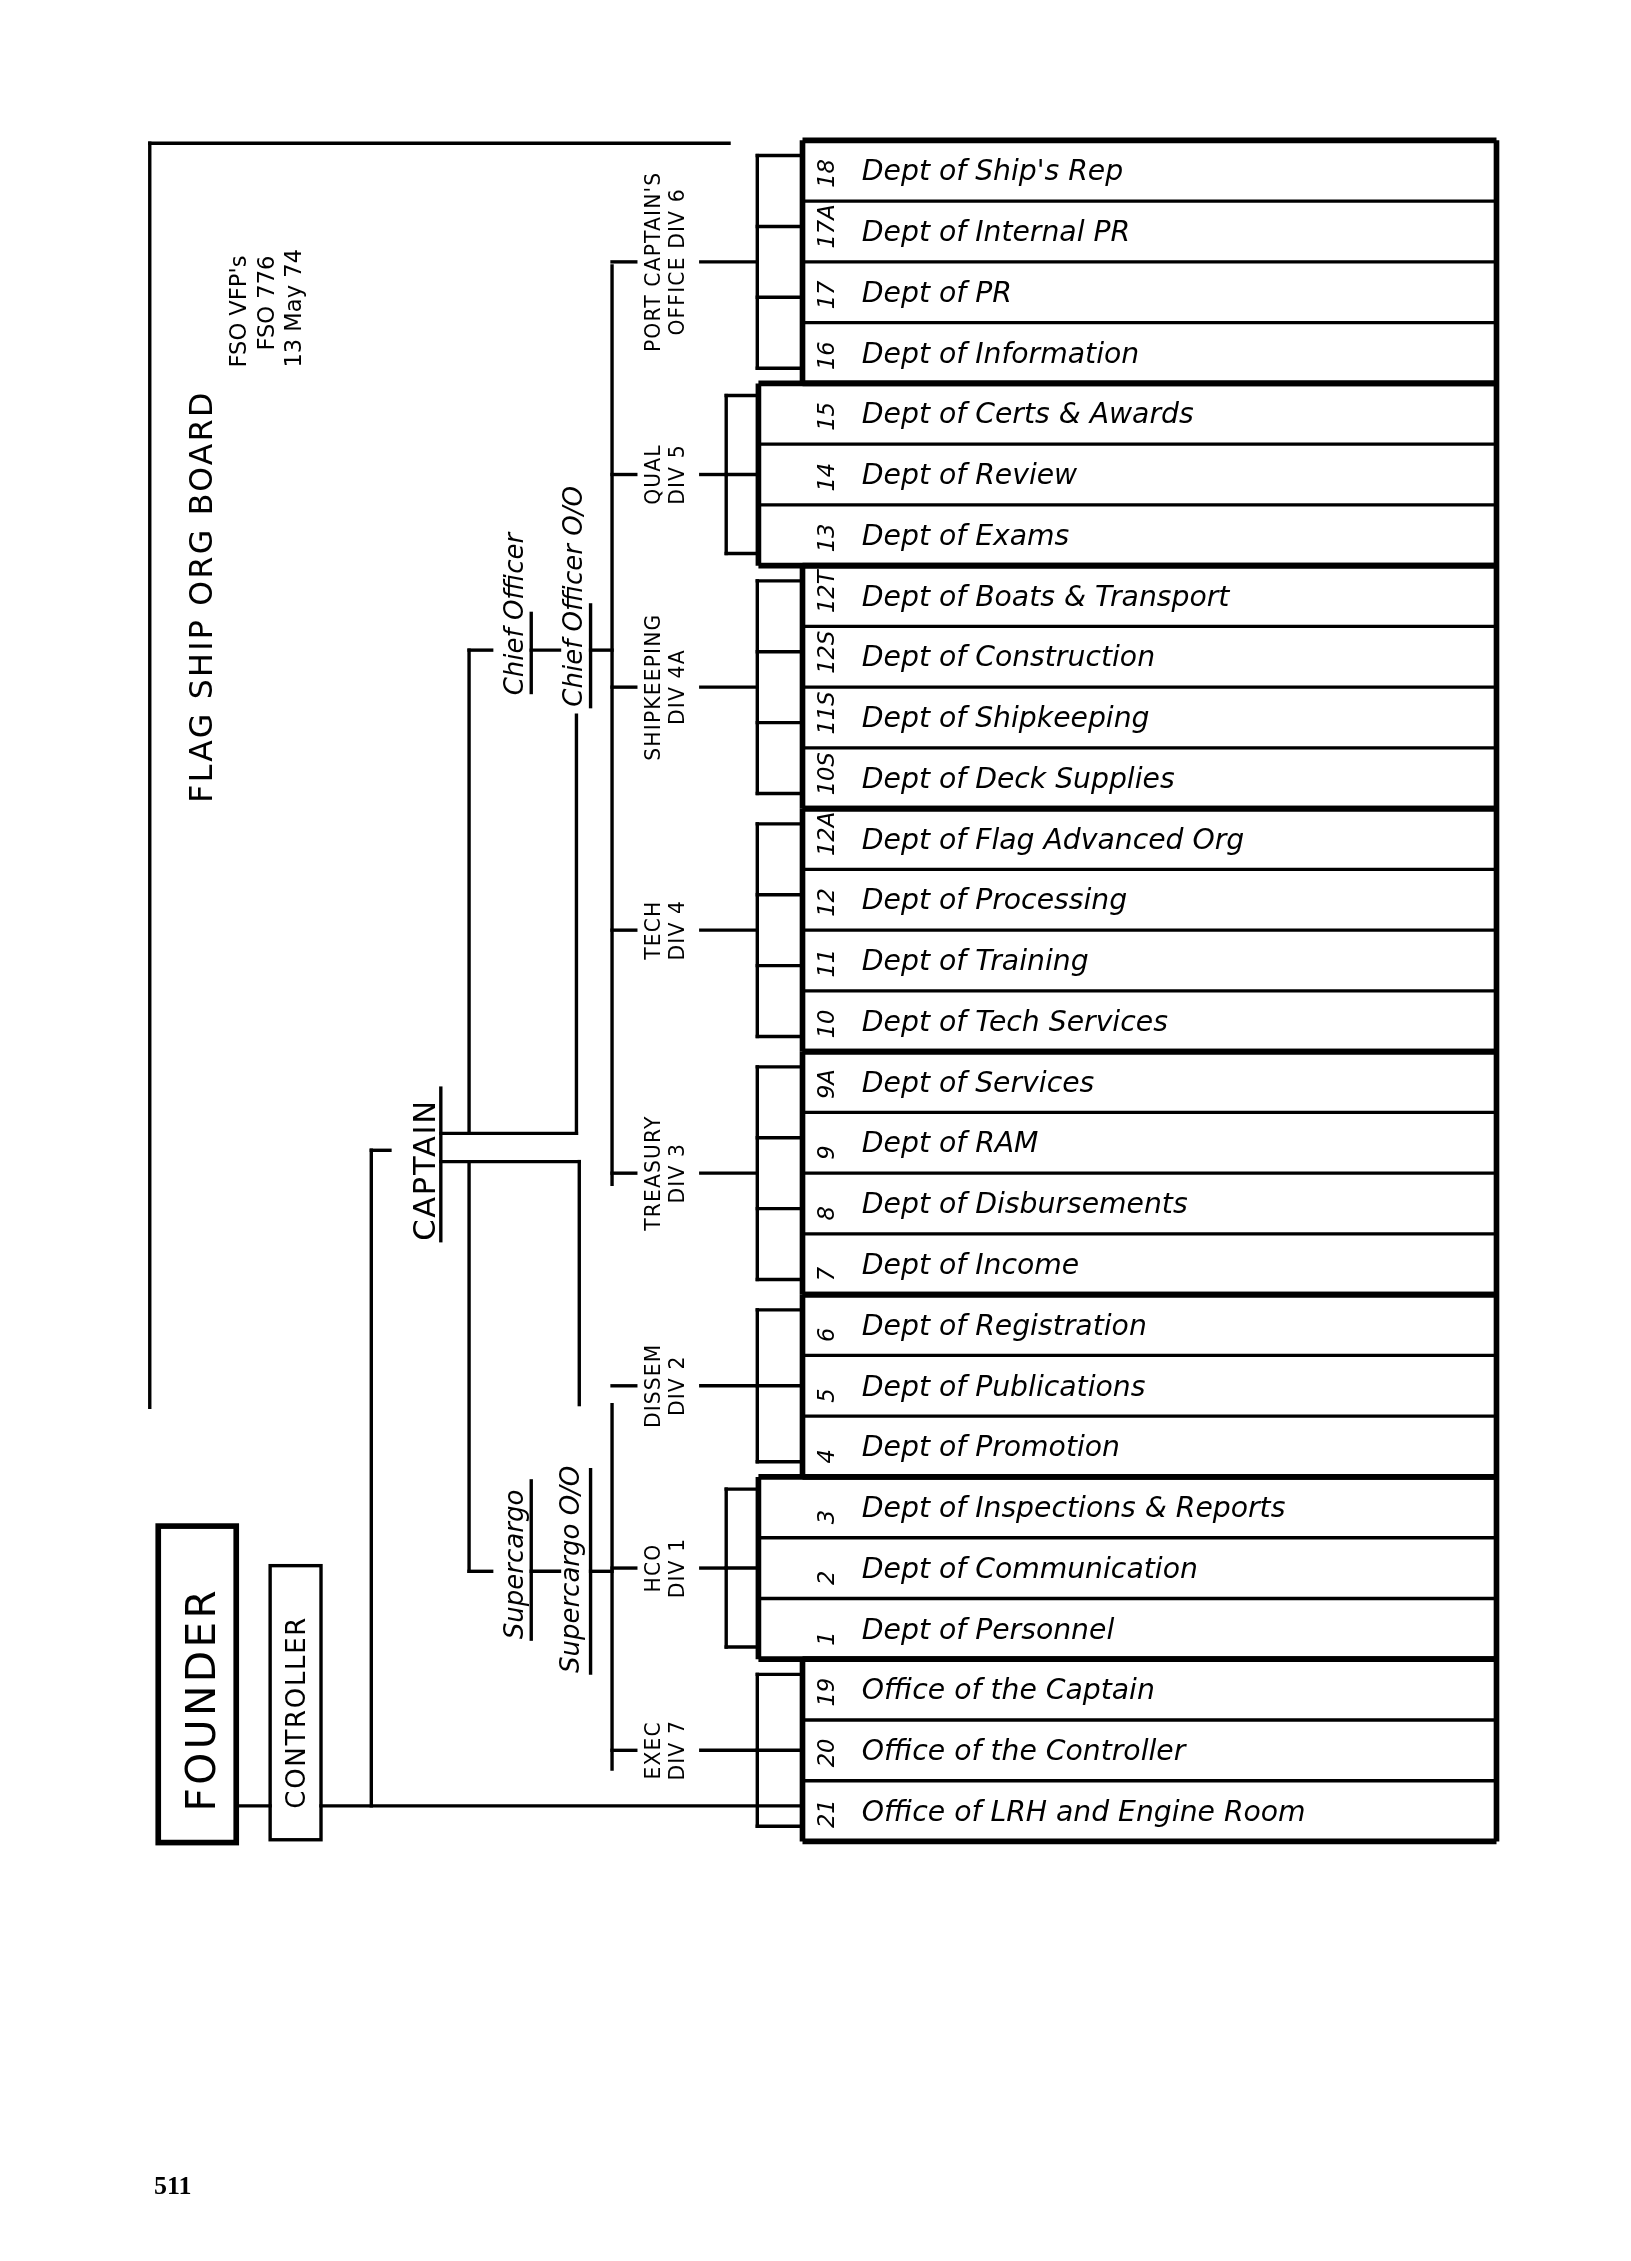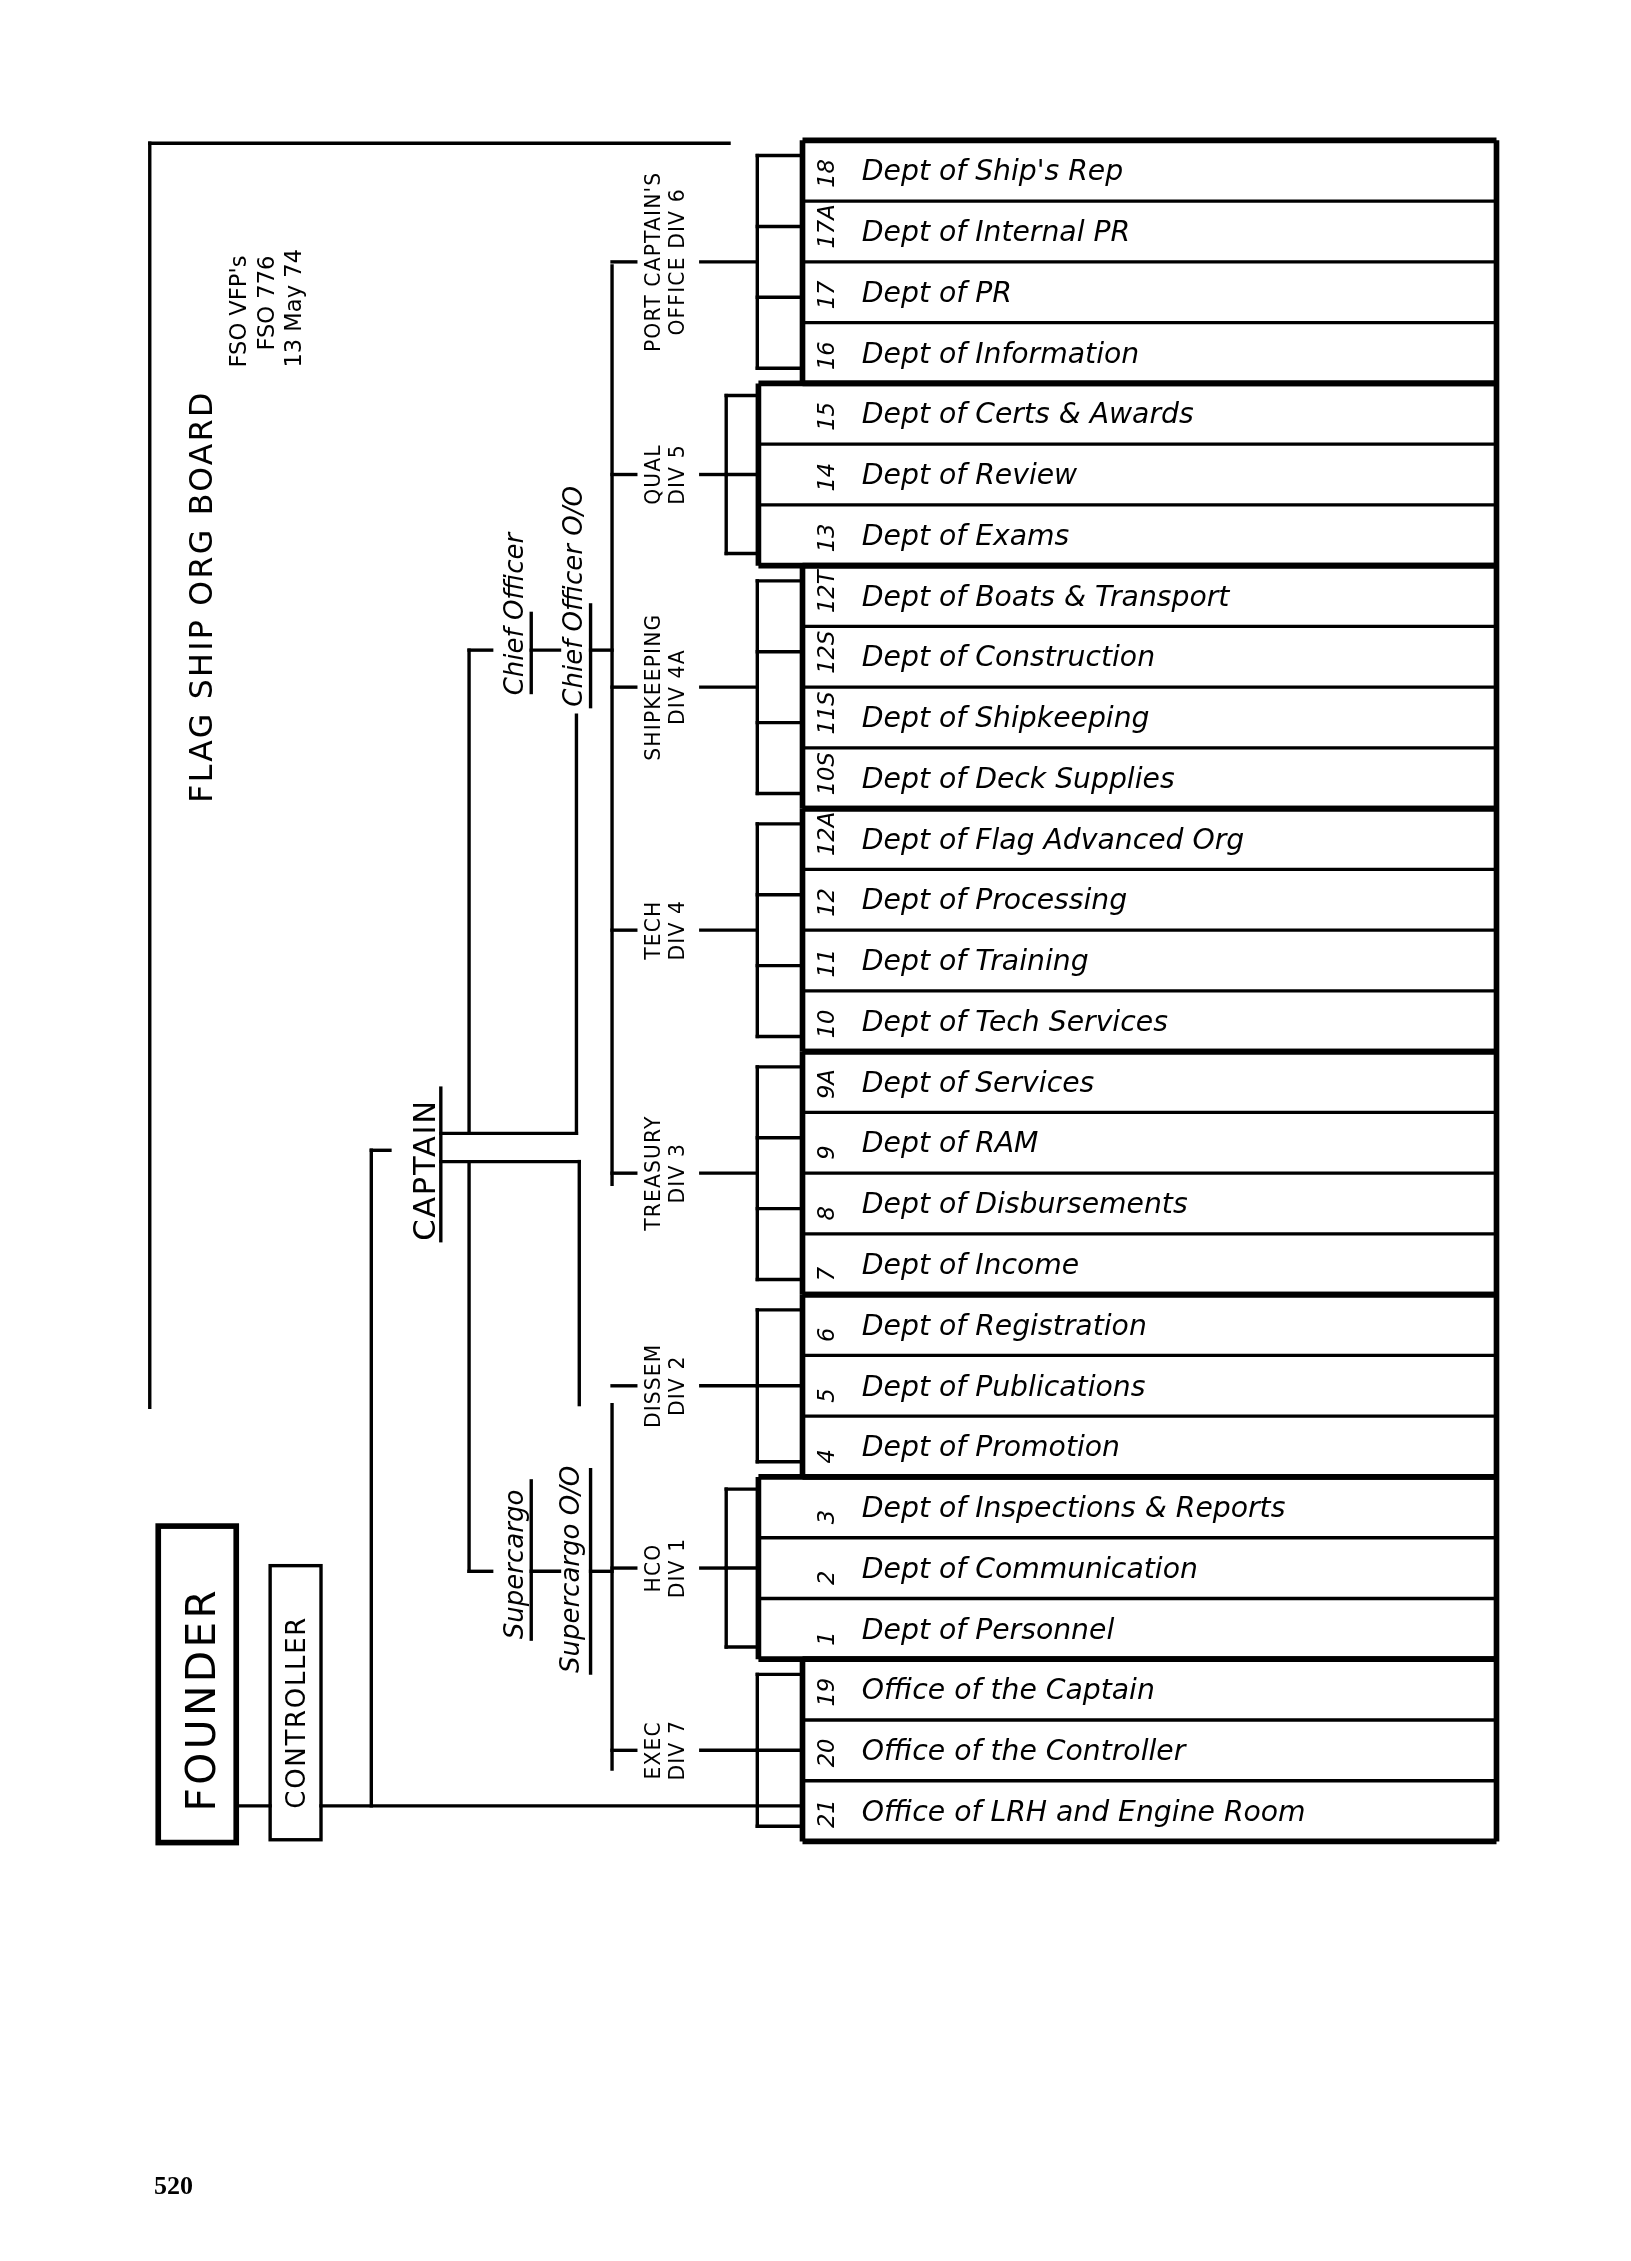--- a/index.html
+++ b/index.html
@@ -335,14 +335,14 @@
         <text class="hand rowtxt" x="1525" y="3113.95">Office of the Controller</text>
       </g>
       <g>
         <line class="ln" x1="1420" y1="3150.5" x2="2648" y2="3150.5"></line>
         <text class="hand rownum" transform="translate(1475,3234.35) rotate(-90)">21</text>
         <text class="hand rowtxt" x="1525" y="3221.45">Office of LRH and Engine Room</text>
       </g>
     </g>
 </svg>
 
-<div class="pagenum">520</div>
+<div class="pagenum">511</div>
 
 
 </body></html>

